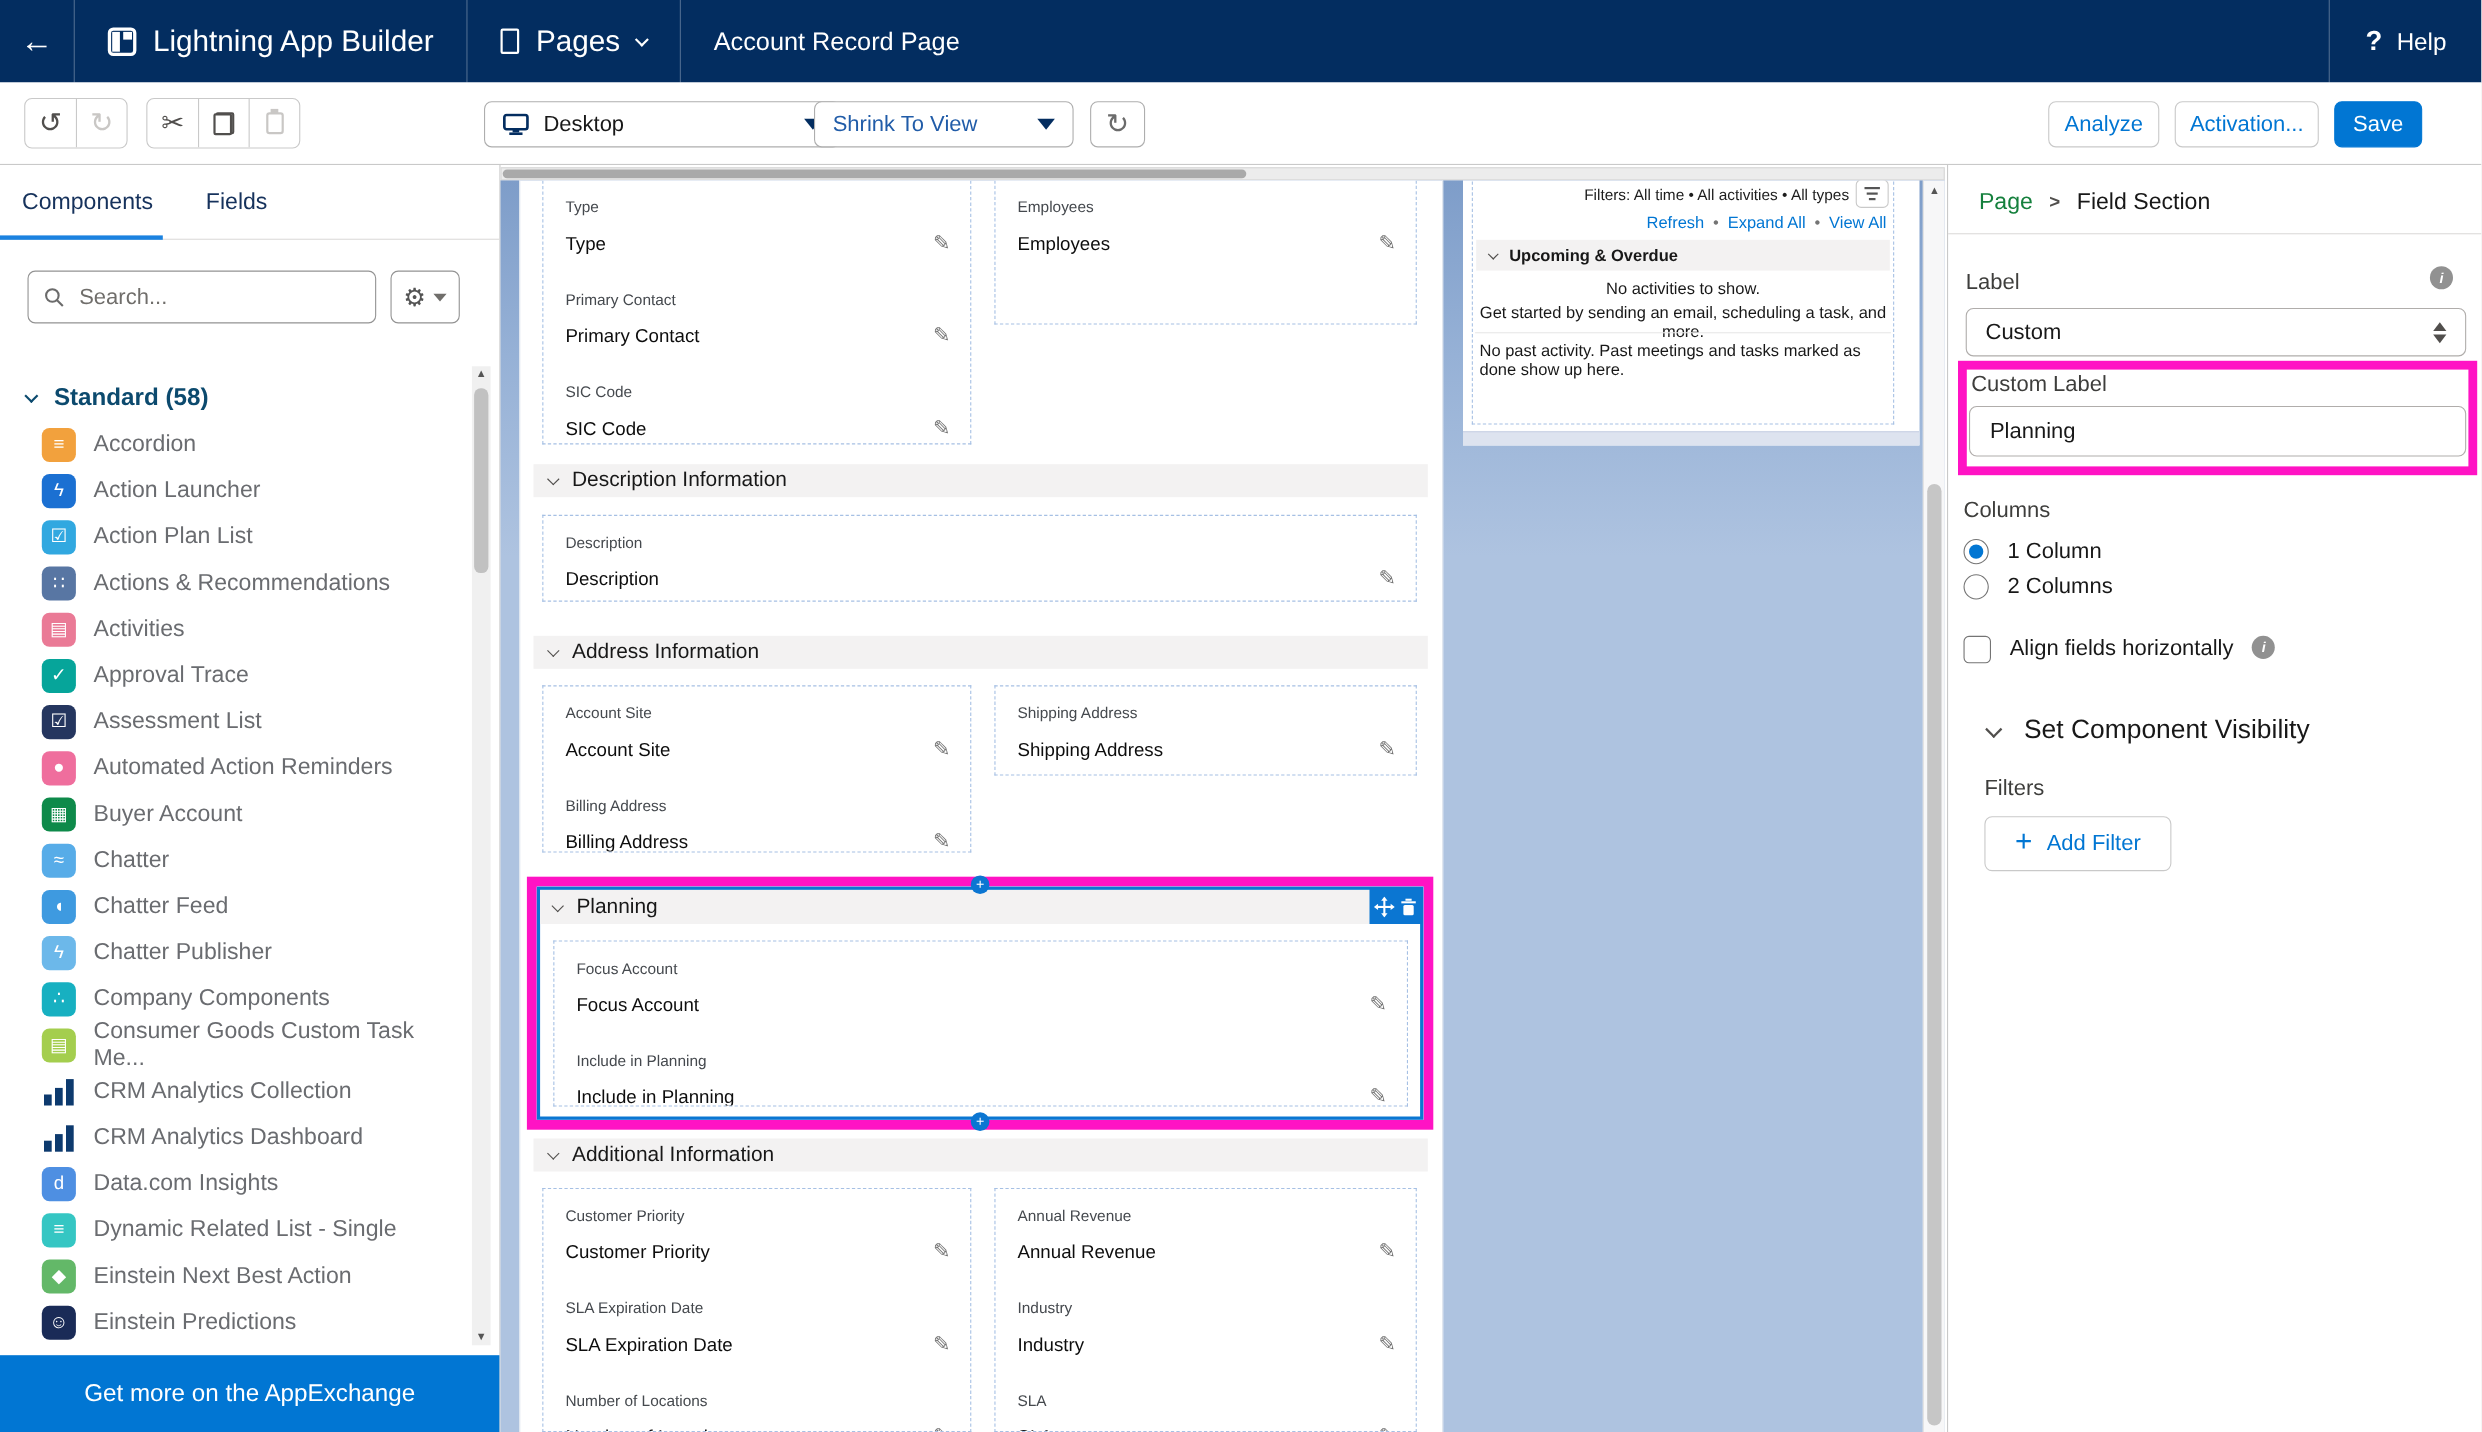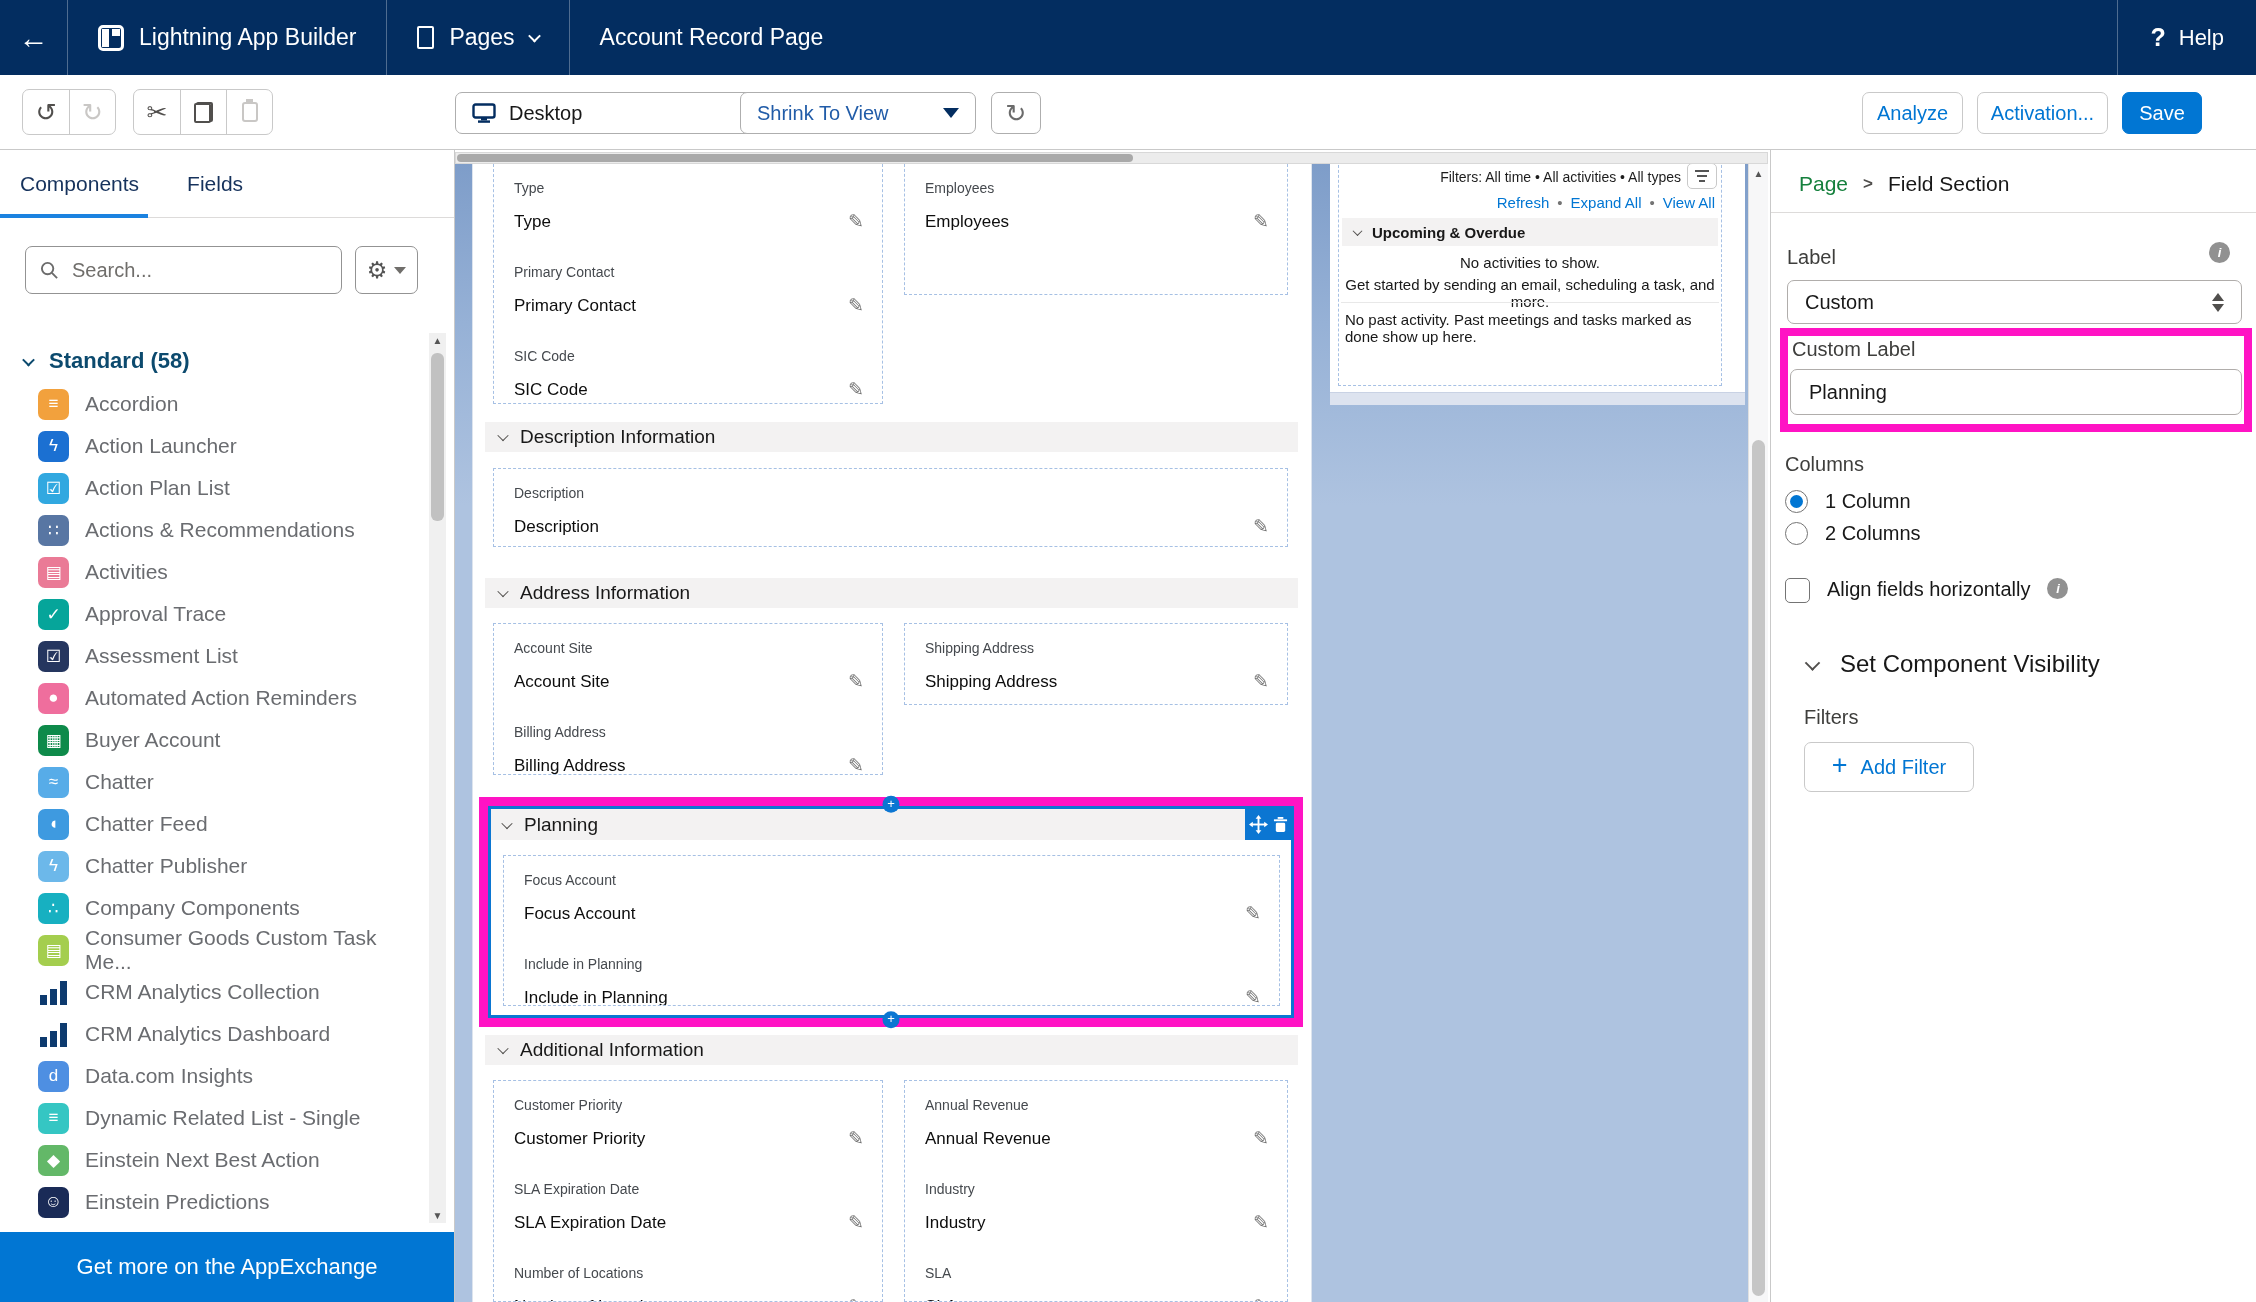--- a/index.html
+++ b/index.html
@@ -3,21 +3,21 @@
 <meta charset="utf-8">
 <style>
   *{box-sizing:border-box;margin:0;padding:0}
   html,body{background:#e8e8e8}
   #stage{position:relative;width:2256px;height:1302px;background:#fff;overflow:hidden;
          font-family:"Liberation Sans","DejaVu Sans",sans-serif;color:#181818}
 
   
   #navbar{position:absolute;left:0;top:0;width:2256px;height:75px;background:#032d60;color:#fff;display:flex;align-items:stretch}
   .nav-back{width:68px;display:flex;align-items:center;justify-content:center;border-right:1px solid rgba(255,255,255,.3);font-size:30px;cursor:pointer}
-  .nav-seg{display:flex;align-items:center;gap:15px;padding:0 30px;border-right:1px solid rgba(255,255,255,.3);font-size:23px}
+  .nav-seg{display:flex;align-items:center;gap:15px;padding:0 30px;border-right:1px solid rgba(255,255,255,.3);font-size:27px}
   .nav-title{display:flex;align-items:center;padding:0 30px;font-size:23px;flex:1}
   .nav-help{display:flex;align-items:center;gap:13px;padding:0 32px;border-left:1px solid rgba(255,255,255,.3);font-size:22px}
   .appicon{width:26px;height:26px;border:3px solid #fff;border-radius:5px;position:relative;flex:none}
   .appicon::before{content:"";position:absolute;left:1px;top:1px;bottom:1px;width:7px;background:#fff}
   .appicon::after{content:"";position:absolute;left:11px;top:1px;right:1px;height:7px;background:#fff}
   .pageicon{width:17px;height:23px;border:2.5px solid #fff;border-radius:2px;flex:none}
   .chev{display:inline-block;width:9px;height:9px;border-right:2px solid currentColor;border-bottom:2px solid currentColor;transform:rotate(45deg) translate(-1px,-1px)}
   .qmark{font-size:25px;font-weight:bold}
 
   
@@ -158,21 +158,21 @@
     </div>
     <div class="btn-group" style="left:133px" data-interactable="false">
       <div class="tbtn" data-interactable="true">✂</div>
       <div class="tbtn" data-interactable="true">
           <span class="icon-copy" data-interactable="false"></span>
         </div>
       <div class="tbtn disabled" data-interactable="true">
           <span class="icon-paste" data-interactable="false"></span>
         </div>
     </div>
-    <div class="select" style="left:455px;width:324px" data-interactable="true">
+    <div class="select" style="left:440px;width:324px" data-interactable="true">
       <svg width="24" height="20" viewBox="0 0 24 20" data-interactable="false">
           <rect x="1.5" y="1.5" width="21" height="13" rx="2" fill="none" stroke="#032d60" stroke-width="2.4"></rect>
           <rect x="9" y="15" width="6" height="2.4" fill="#032d60"></rect>
           <rect x="6" y="17.4" width="12" height="2.4" fill="#032d60"></rect>
         </svg>
       <span data-interactable="false">Desktop</span>
       <span class="tri-down" data-interactable="false"></span>
     </div>
     <div class="select" style="left:740px;width:236px;color:#215ca8" data-interactable="true">
       <span data-interactable="false">Shrink To View</span>

